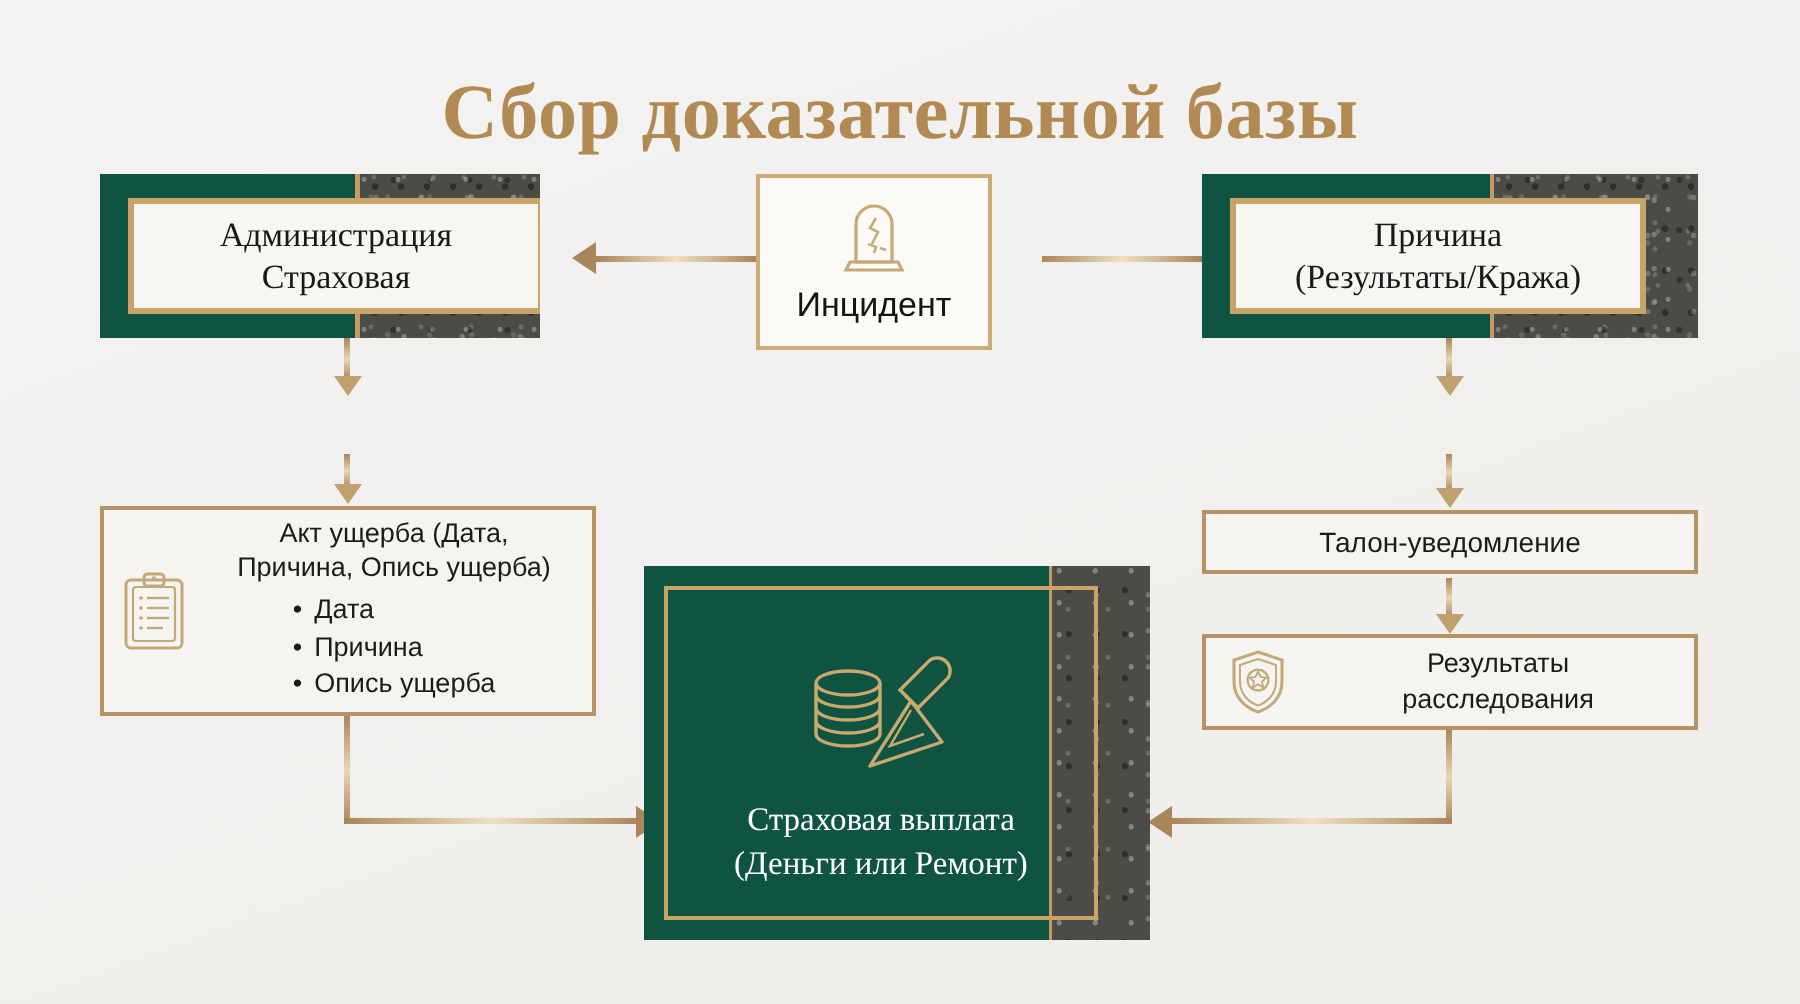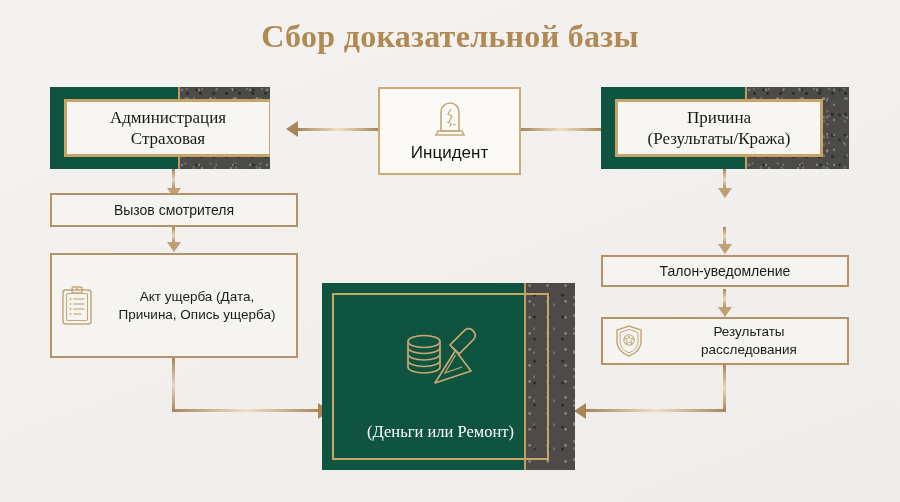--- a/index.html
+++ b/index.html
@@ -10,24 +10,24 @@
     overflow: hidden;
   }
   #stage {
     position: relative;
     width: 900px; height: 502px;
     background: linear-gradient(160deg, #f4f3f1 0%, #f1f0ee 45%, #eeedea 100%);
   }
 
   
   .title {
-    position: absolute; left: 0; top: 18px; width: 900px;
+    position: absolute; left: 0; top: 34px; width: 900px;
     text-align: center;
     font-family: "Liberation Serif", serif;
-    font-size: 32px; font-weight: 700;
+    font-size: 39px; font-weight: 700;
     color: #b08a52;
     letter-spacing: 0.3px;
   }
 
   
   .stone {
     position: absolute;
     background:
       linear-gradient(90deg,
         #0f5440 0%, #0f5440 58%,
@@ -158,21 +158,21 @@
   <div class="stone" style="left:50px; top:87px; width:220px; height:82px;">
     <div class="granite"></div>
     <div class="inner" style="left:14px; top:12px; width:208px; height:58px; font-size:17px;">
       <span>
         <span>Администрация</span><br>
         <span>Страховая</span>
       </span>
     </div>
   </div>
 
-  <div class="obox" id="incident" style="left:378px; top:87px; width:143px; height:88px;justify-content:center;">
+  <div class="obox" id="incident" style="left:378px; top:87px; width:118px; height:88px;justify-content:center;">
     <span style="line-height:0;">
       <svg width="36" height="40" viewBox="0 0 36 40" fill="none" stroke="#c6a977" stroke-width="1.6">
         <path d="M9 33 V14 a9 9 0 0 1 18 0 V33 Z"></path>
         <path d="M6 33 h24 l2 4 H4 Z"></path>
         <path d="M19 11 l-3 5 l4 2 l-3 6" stroke-width="1.3"></path>
         <path d="M15 24 l4 1.5 l-1 3" stroke-width="1.2"></path>
         <path d="M21 26 l3 1" stroke-width="1.2"></path>
       </svg>
     </span>
     <span class="lbl">Инцидент</span>
@@ -184,23 +184,20 @@
       <span>
         <span>Причина</span><br>
         <span>(Результаты/Кража)</span>
       </span>
     </div>
   </div>
 
   <div class="gold-v" style="left:172px; top:169px; height:21px;"></div>
   <div class="ah ah-down" style="left:167px; top:188px;"></div>
 
-  <div class="obox" style="left:50px; top:193px; width:248px; height:34px; font-size:14px;">
-    <span>Вызов смотрителя</span>
-  </div>
 
   <div class="gold-v" style="left:172px; top:227px; height:17px;"></div>
   <div class="ah ah-down" style="left:167px; top:242px;"></div>
 
   <div class="obox" id="act" style="left:50px; top:253px; width:248px; height:105px;">
     <span class="ico" style="line-height:0;">
       <svg width="34" height="42" viewBox="0 0 34 42" fill="none" stroke="#c3a878" stroke-width="1.5">
         <rect x="3" y="5" width="28" height="34" rx="2.5"></rect>
         <rect x="6.5" y="8.5" width="21" height="27" rx="1.5" stroke-width="1.1"></rect>
         <rect x="12" y="2" width="10" height="6" rx="1.6"></rect>
@@ -215,20 +212,25 @@
           <circle cx="10.5" cy="29" r="0.9" fill="#c3a878" stroke="none"></circle>
             <path d="M13.5 29 h8"></path>
         </g>
       </svg>
     </span>
     <div class="body">
       <div class="head">
         <span>Акт ущерба (Дата,</span><br>
         <span>Причина, Опись ущерба)</span>
       </div>
+      <ul>
+        <li>Дата</li>
+        <li>Причина</li>
+        <li>Опись ущерба</li>
+      </ul>
     </div>
   </div>
 
   <div class="gold-v" style="left:723px; top:169px; height:21px;"></div>
   <div class="ah ah-down" style="left:718px; top:188px;"></div>
 
 
   <div class="gold-v" style="left:723px; top:227px; height:19px;"></div>
   <div class="ah ah-down" style="left:718px; top:244px;"></div>
 
@@ -272,19 +274,19 @@
           <path d="M13 27 v6 a16 6 0 0 0 32 0 v-6"></path>
           <path d="M13 33.5 v6 a16 6 0 0 0 32 0 v-6"></path>
           <path d="M13 40 v6 a16 6 0 0 0 32 0 v-6"></path>
           <path d="M70 9 a6.5 6.5 0 0 1 9 9 l-15 15 l-9 -9 Z"></path>
           <path d="M57 26 l7 7"></path>
           <path d="M60.5 29.5 L40 62 l36 -12 Z" stroke-linejoin="round"></path>
           <path d="M60.5 34 L50 52 l17 -6" stroke-width="1.2"></path>
         </svg>
       </span>
       <div class="ptext">
-        <br>
+        <span>Страховая выплата</span><br>
         <span>(Деньги или Ремонт)</span>
       </div>
     </div>
   </div>
 
 </div>
 
 </body></html>

